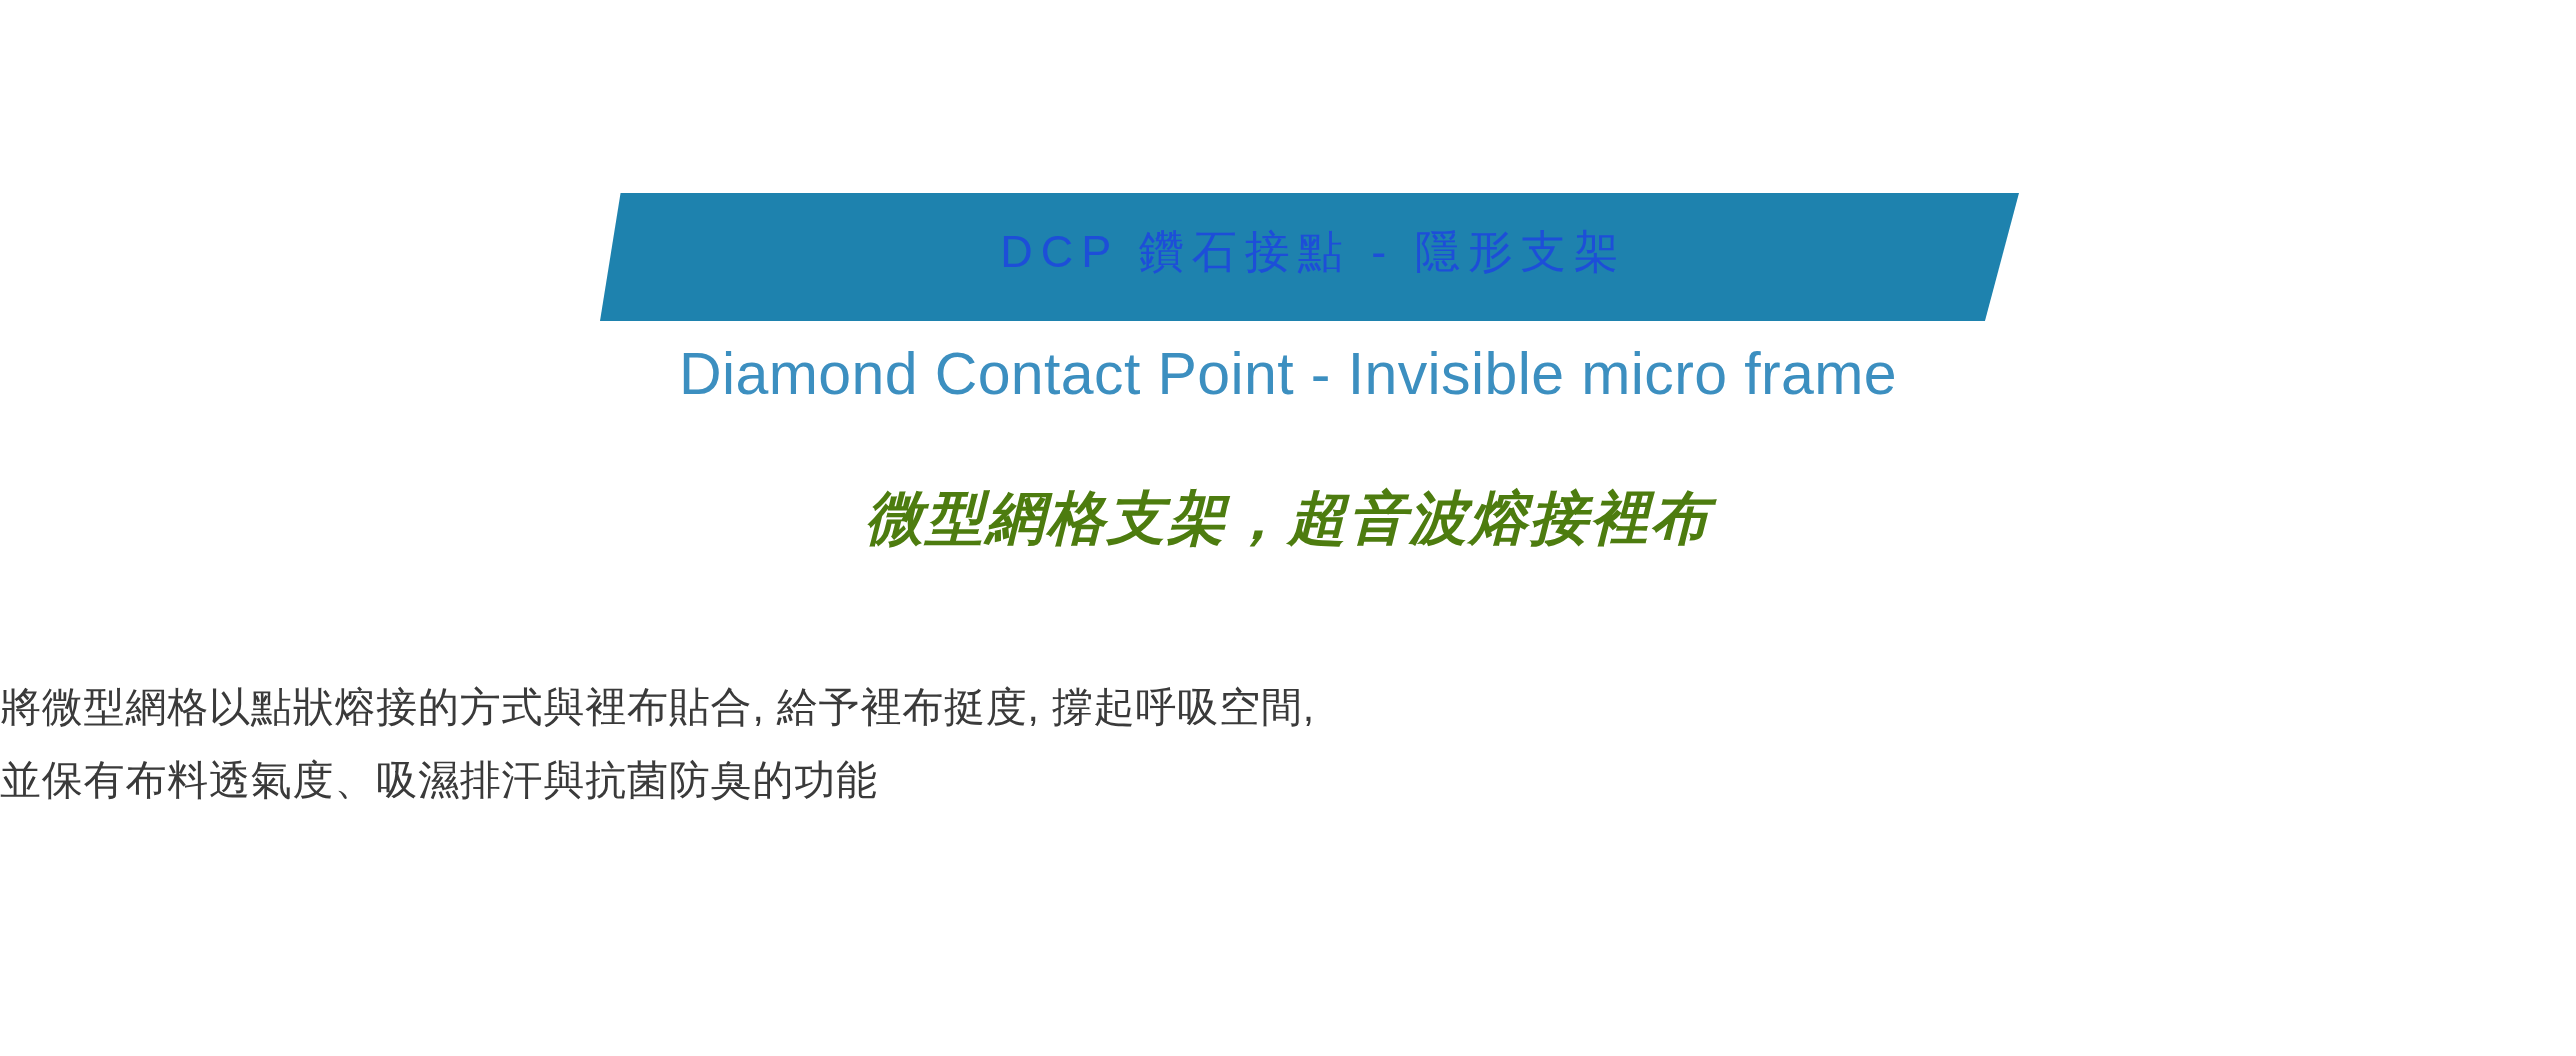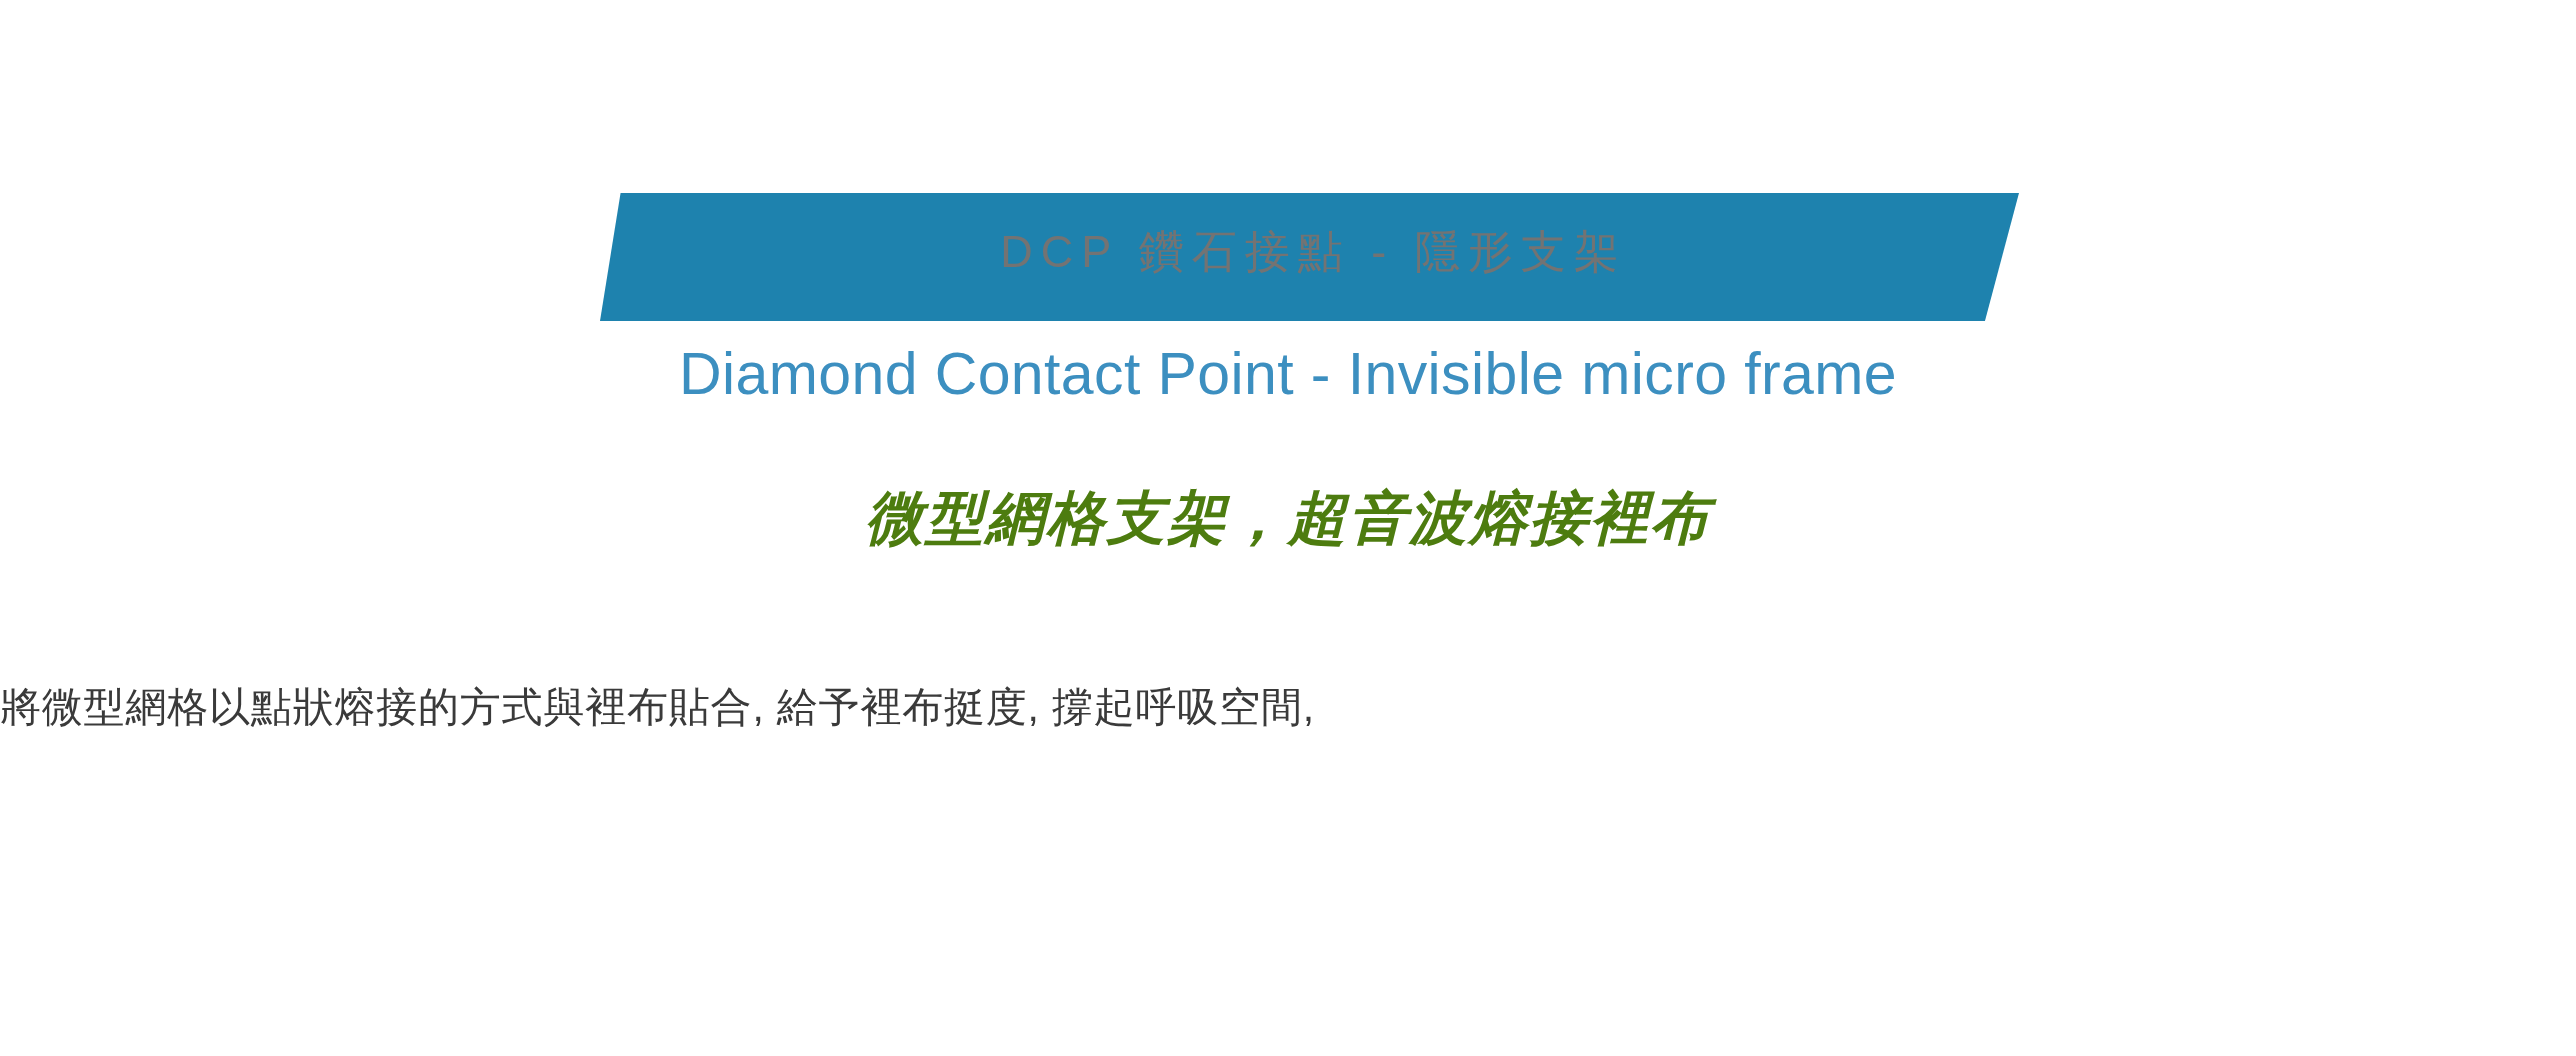--- a/index.html
+++ b/index.html
@@ -30,21 +30,21 @@
     background: #1E82AE;
     
     clip-path: polygon(1.45% 0%, 100% 0%, 97.6% 100%, 0% 100%);
   }
   .banner-title {
     position: absolute;
     inset: 0;
     display: flex;
     align-items: center;
     justify-content: center;
-    color: #737373;
+    color: #1d4ed8;
     font-size: 45px;
     font-weight: 400;
     letter-spacing: 8px;
     text-indent: 8px;
     white-space: nowrap;
     padding-bottom: 10px;
     box-sizing: border-box;
   }
 
   
@@ -98,14 +98,15 @@
   <div class="banner-shape"></div>
   <div class="banner-title">DCP 鑽石接點 - 隱形支架</div>
 </div>
 
 <div class="subtitle">Diamond Contact Point - Invisible micro frame</div>
 
 <div class="headline">微型網格支架，超音波熔接裡布</div>
 
 <div class="body-copy">
   <span class="body-line">將微型網格以點狀熔接的方式與裡布貼合, 給予裡布挺度, 撐起呼吸空間,</span>
+  <span class="body-line">並保有布料透氣度、吸濕排汗與抗菌防臭的功能</span>
 </div>
 
 
 </body></html>

